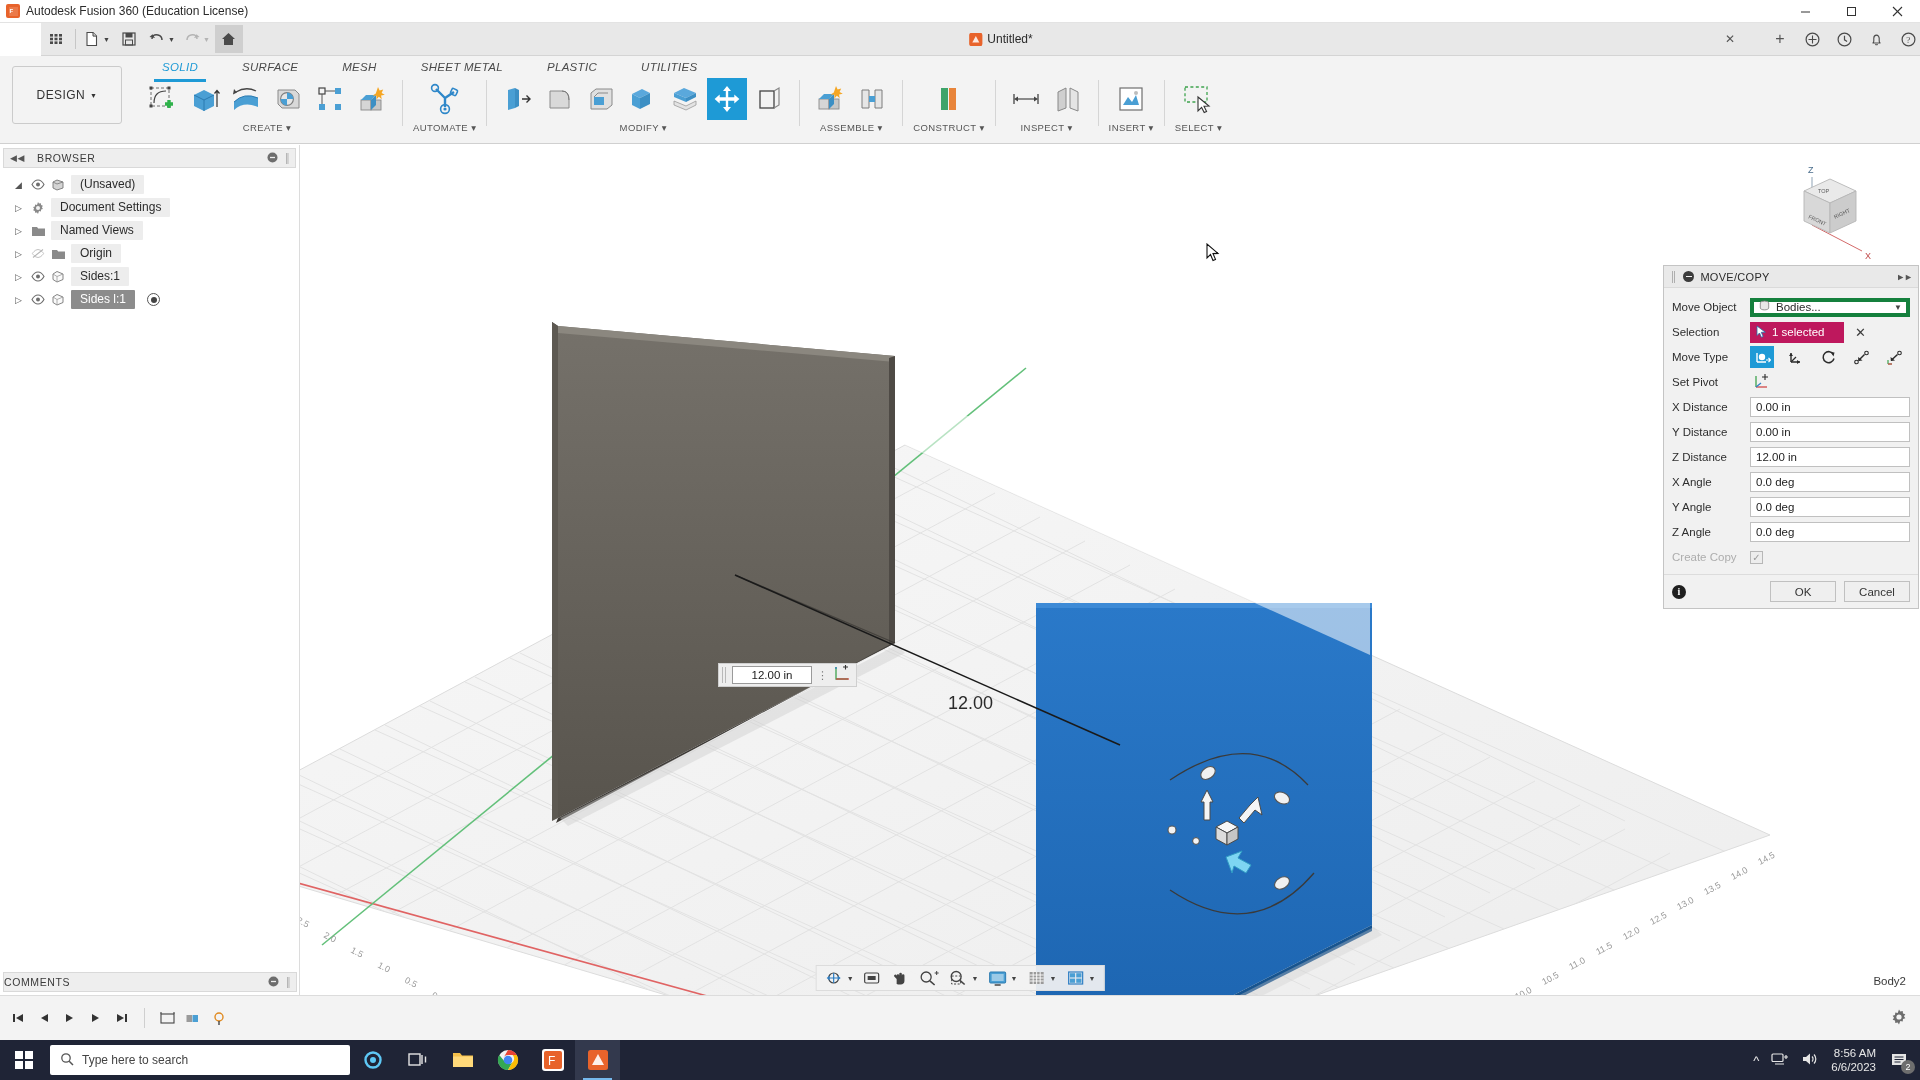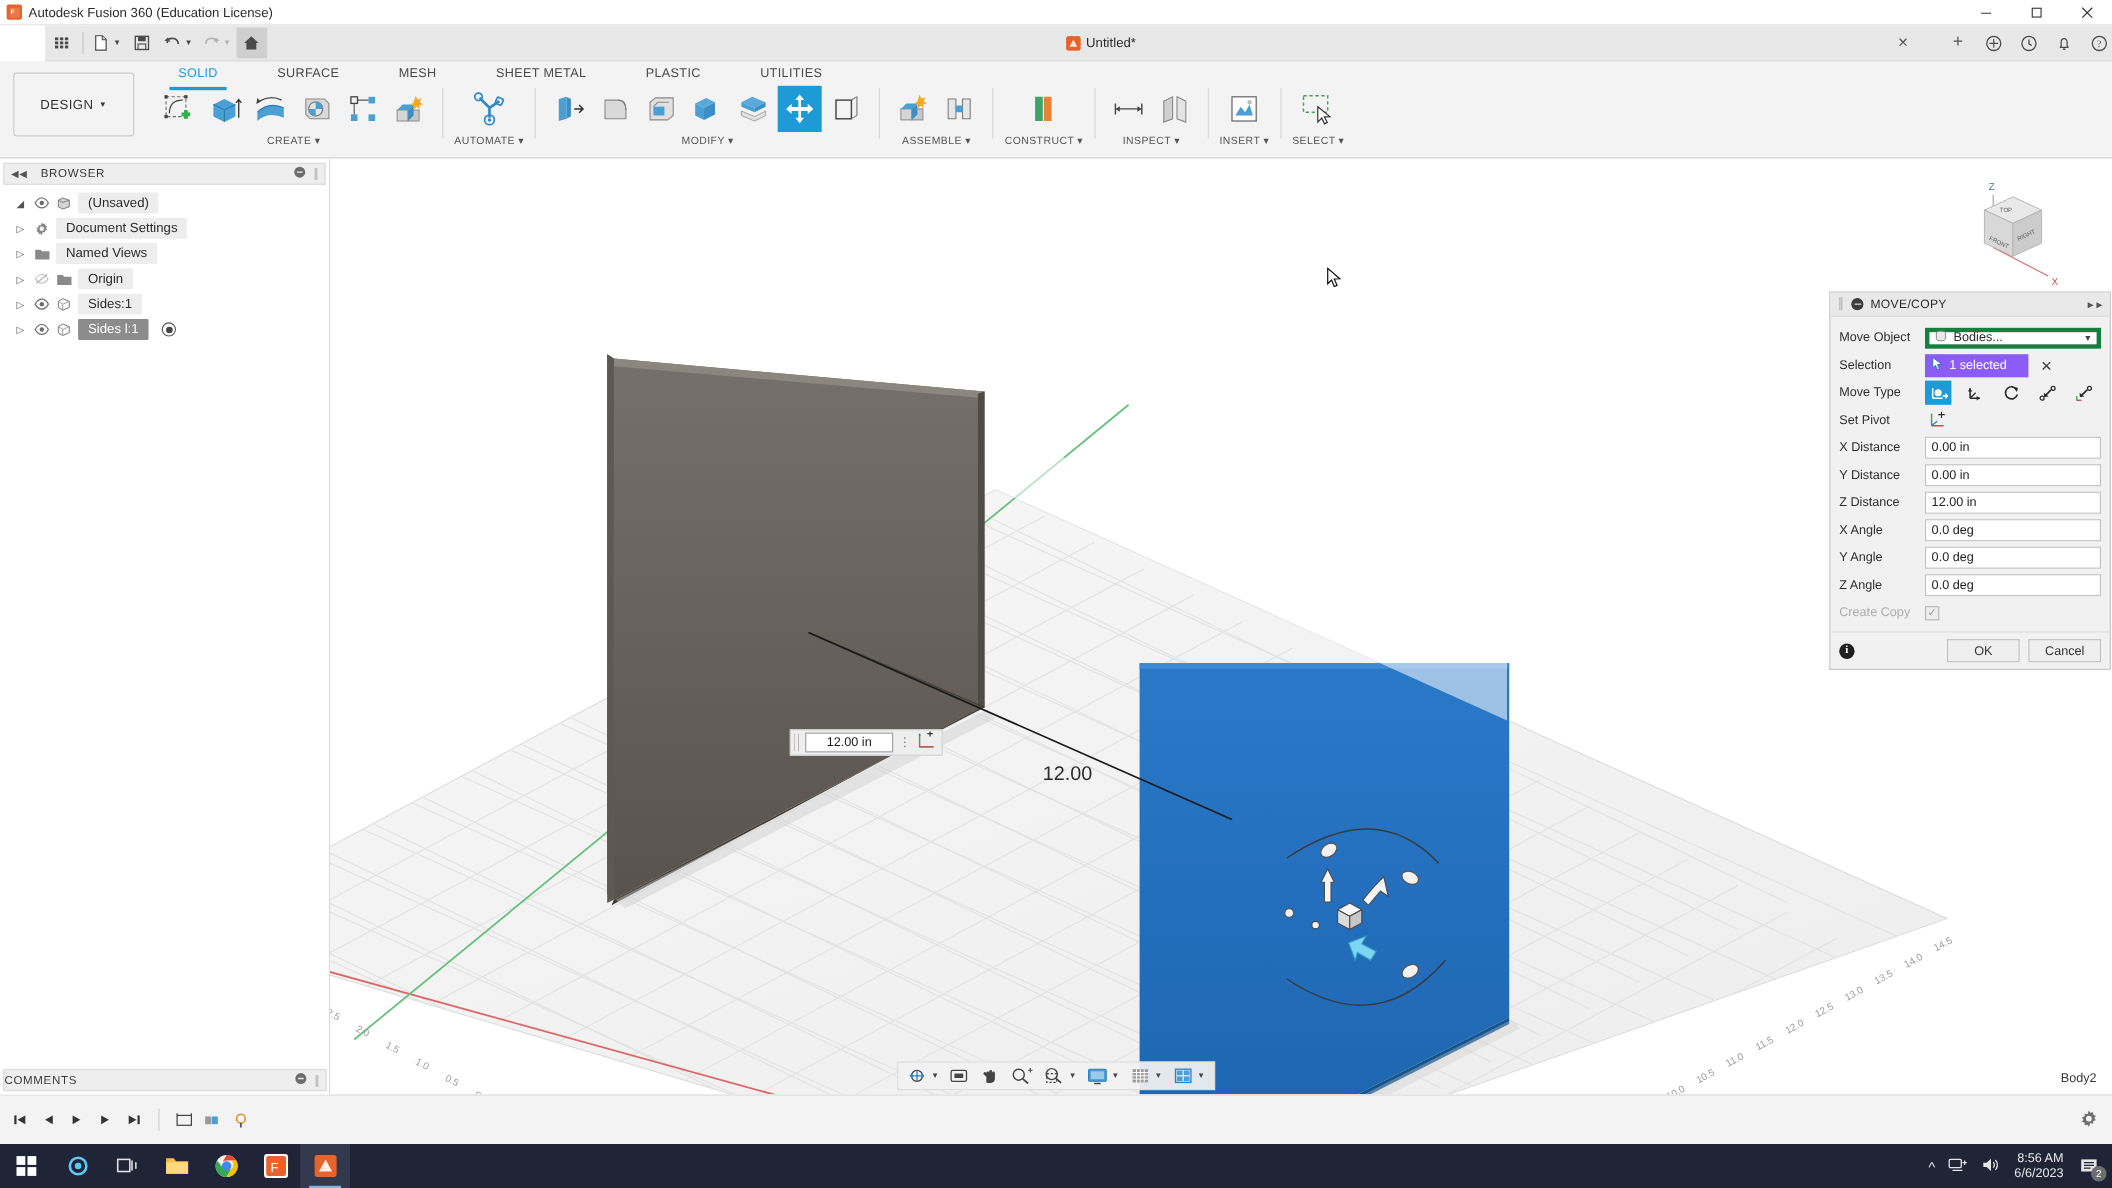--- a/index.html
+++ b/index.html
@@ -58,21 +58,21 @@
     font-size: 10px; display: flex; align-items: center; justify-content: center;
     margin-left: 6px;
   }
 
   
   .ribbon {
     position: absolute; top: 56px; left: 0; width: 1920px; height: 88px;
     background: #f3f3f3; border-bottom: 1px solid #d0d0d0;
   }
   .ribbon-tabs {
-    position: absolute; top: 2px; left: 140px; display: flex; gap: 10px; height: 20px;
+    position: absolute; top: 2px; left: 140px; display: flex; gap: 0px; height: 20px; font-style: italic;
   }
   .rtab {
     font-size: 11.5px; color: #4a4a4a; padding: 0 22px; letter-spacing: .3px;
     position: relative; line-height: 18px;
   }
   .rtab.active { color: #1e9ad6; }
   .rtab.active::after {
     content:''; position: absolute; left: 14px; right: 14px; bottom: -4px; height: 3px; background: #1e9ad6;
   }
 
@@ -165,21 +165,21 @@
   .fsel {
     flex: 1; height: 19px; background: #fff; border: 4px solid #15803d;
     display: flex; align-items: center; padding: 0 4px; gap: 5px; font-size: 11.5px;
   }
   .fsel .caret { margin-left: auto; font-size: 8px; color: #444; }
   .finput {
     flex: 1; height: 20px; background: #fff; border: 1px solid #c0c0c0;
     display: flex; align-items: center; padding: 0 5px; font-size: 11.5px; color: #222;
   }
   .selbadge {
-    background: #8b5cf6; color: #fff; height: 21px; min-width: 94px;
+    background: #be185d; color: #fff; height: 21px; min-width: 94px;
     display: flex; align-items: center; gap: 5px; padding: 0 10px 0 6px; font-size: 11.5px;
   }
   .xbtn { color: #3c3c3c; font-size: 13px; margin-left: 6px; }
   .mtbtn {
     width: 24px; height: 22px; display: flex; align-items: center; justify-content: center;
     margin-right: 4px;
   }
   .mtbtn.on { background: #1e9ad6; }
   .chk {
     width: 13px; height: 13px; border: 1px solid #b7b7b7; background: #ededed;
@@ -1261,20 +1261,29 @@
     <div class="tb-start">
       <svg width="20" height="20" viewBox="0 0 20 20">
           <g fill="#ffffff">
             <rect x="1" y="1" width="8" height="8"></rect>
             <rect x="11" y="1" width="8" height="8"></rect>
             <rect x="1" y="11" width="8" height="8"></rect>
             <rect x="11" y="11" width="8" height="8"></rect>
           </g>
         </svg>
     </div>
+    <div class="tb-search">
+      <span>
+        <svg width="14" height="14" viewBox="0 0 14 14">
+            <circle cx="6" cy="6" r="4.2" fill="none" stroke="#555" stroke-width="1.3"></circle>
+            <line x1="9.2" y1="9.2" x2="13" y2="13" stroke="#555" stroke-width="1.5"></line>
+          </svg>
+      </span>
+      <span>Type here to search</span>
+    </div>
     <div class="tb-app">
       <svg width="22" height="22" viewBox="0 0 22 22">
           <circle cx="11" cy="11" r="7.5" fill="none" stroke="#5ec8f5" stroke-width="2.4"></circle>
           <circle cx="11" cy="11" r="3" fill="#5ec8f5"></circle>
         </svg>
     </div>
     <div class="tb-app">
       <svg width="22" height="20" viewBox="0 0 22 20">
           <rect x="2" y="4" width="11" height="11" fill="none" stroke="#e5e5e5" stroke-width="1.4"></rect>
           <path d="M15 5v9M18.5 6.5v6" stroke="#e5e5e5" stroke-width="1.4"></path>

